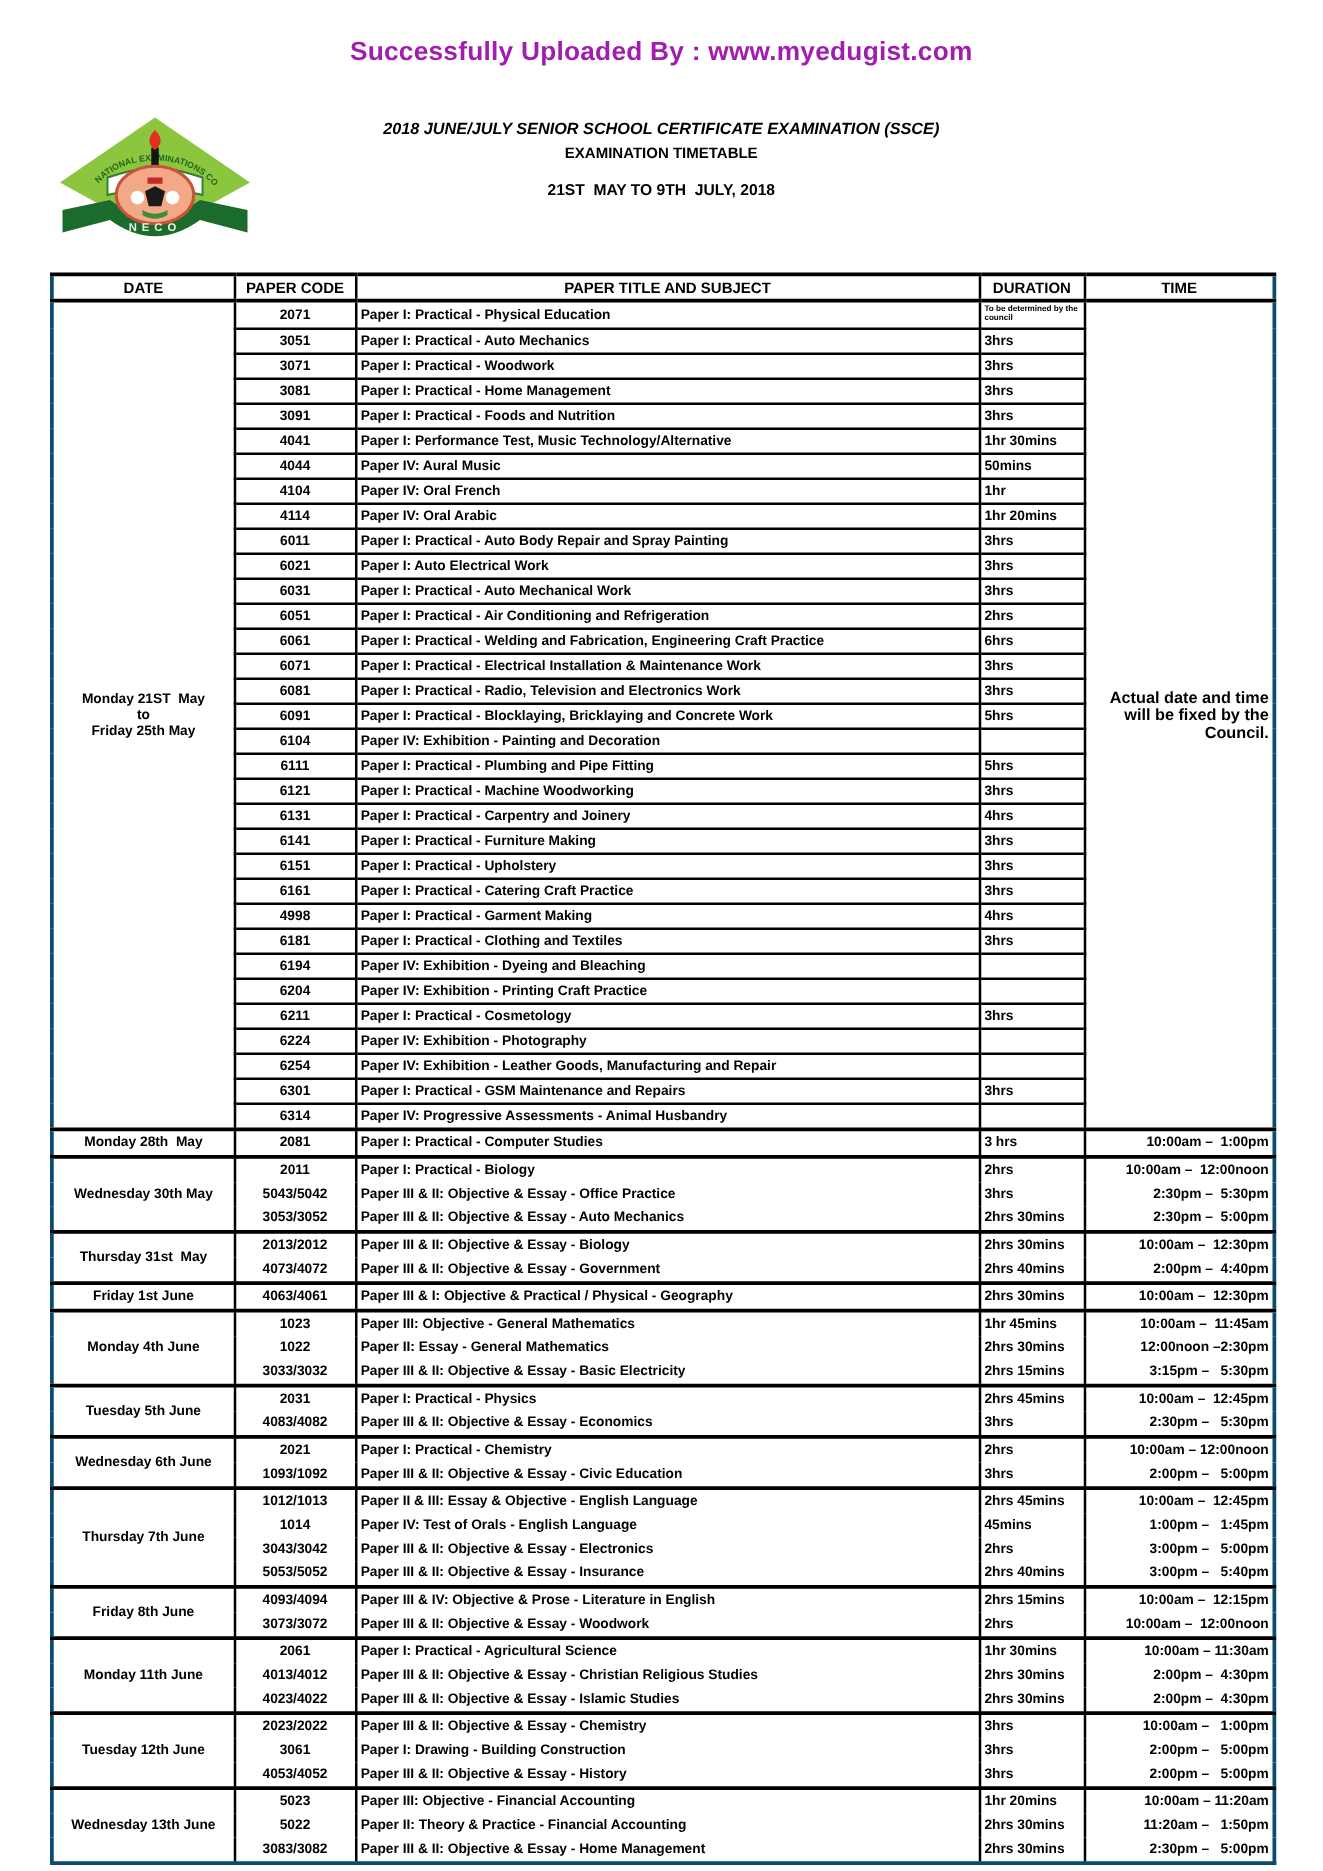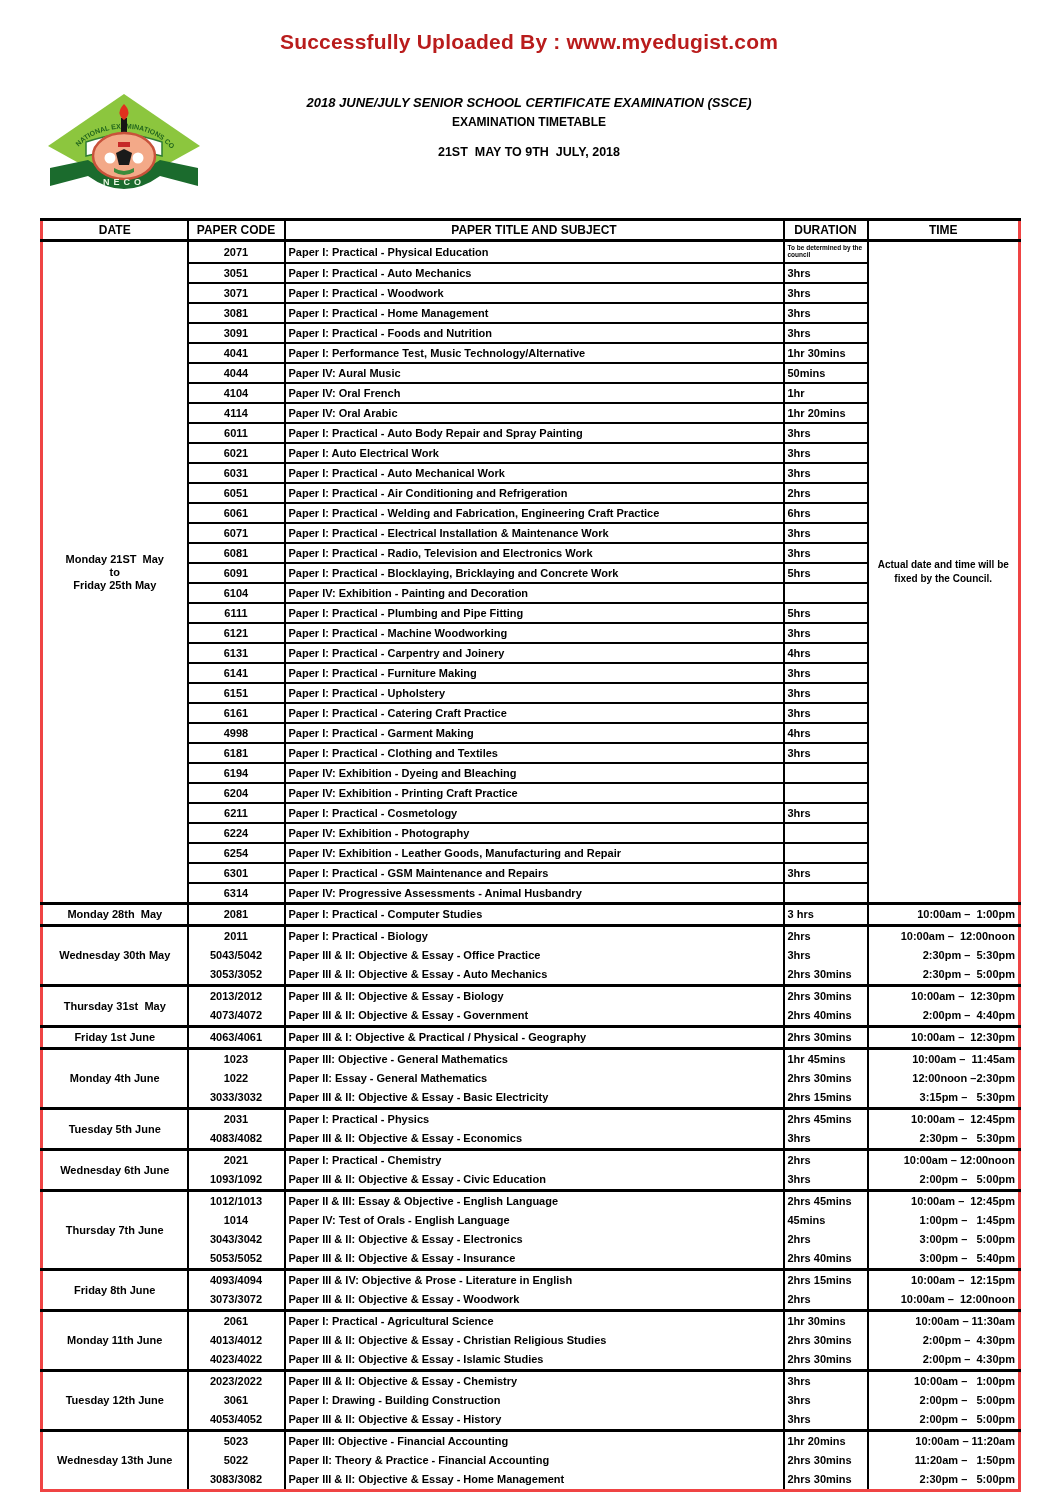--- a/index.html
+++ b/index.html
@@ -14,21 +14,21 @@
   .logo-wrap{position:absolute;top:92px;left:44px;width:160px;height:110px;}
   .head-block{position:absolute;top:95px;left:0;width:1058px;text-align:center;font-weight:bold;}
   .head-org{font-size:17px;margin:0 0 8px 0;}
   .head-addr{font-size:14px;margin:0 0 6px 0;}
   .head-exam{font-size:13px;margin:0 0 5px 0;font-style:italic;}
   .head-doc{font-size:12px;margin:0 0 6px 0;}
   .head-range{font-size:12.5px;margin:16px;white-space:pre;}
   table.tt{
     position:absolute;top:218px;left:40px;width:978px;
     border-collapse:collapse;table-layout:fixed;
-    border:3px solid #ef4444;
+    border:3px solid #0c4a6e;
     font-weight:bold;font-size:11px;line-height:13px;
   }
   table.tt col.c-date{width:146px;}
   table.tt col.c-code{width:97px;}
   table.tt col.c-title{width:499px;}
   table.tt col.c-dur{width:84px;}
   table.tt col.c-time{width:152px;}
   table.tt th{
     border:2px solid #000;border-top:3px solid #000;border-bottom:3px solid #000;
     height:18px;padding:0 2px;font-size:12px;text-align:center;
@@ -39,26 +39,26 @@
   }
   tbody.group{border-top:3px solid #000;}
   tbody.group.boxed td{border-bottom:2px solid #000;}
   tbody.group:not(.boxed) td{height:19px;}
   td.date{text-align:center;white-space:pre;}
   td.code{text-align:center;}
   td.title{text-align:left;}
   td.dur{text-align:left;white-space:pre;}
   td.dur.small{font-size:6.5px;line-height:7px;white-space:normal;vertical-align:top;padding-top:2px;}
   td.time{text-align:right;white-space:pre;}
-  td.time.note{text-align:center;white-space:normal;font-size:10px;line-height:14px;}
+  td.time.note{text-align:right;white-space:normal;font-size:13px;line-height:14px;}
 </style>
 </head>
 <body>
 
-<div class="banner" style="color: #b91c1c;">Successfully Uploaded By : www.myedugist.com</div>
+<div class="banner" style="color: #a21caf;">Successfully Uploaded By : www.myedugist.com</div>
 
 <div class="logo-wrap">
   <svg width="160" height="110" viewBox="0 0 160 110">
     <polygon points="80,2 156,54 80,96 4,54" fill="#8cc63e"></polygon>
     <path id="ringArc" d="M32,58 A55,42 0 0 1 128,58" fill="none"></path>
     <text font-size="7" fill="#22661d" font-weight="bold">
       <textPath href="#ringArc" startOffset="4%">NATIONAL EXAMINATIONS COUNCIL</textPath>
     </text>
     <path d="M42,50 Q80,38 80,46 Q80,38 118,50 L118,64 Q80,55 80,62 Q80,55 42,64 Z" fill="#ffffff" stroke="#2e7d32" stroke-width="1.5"></path>
     <rect x="77" y="26" width="6" height="24" fill="#151515"></rect>

